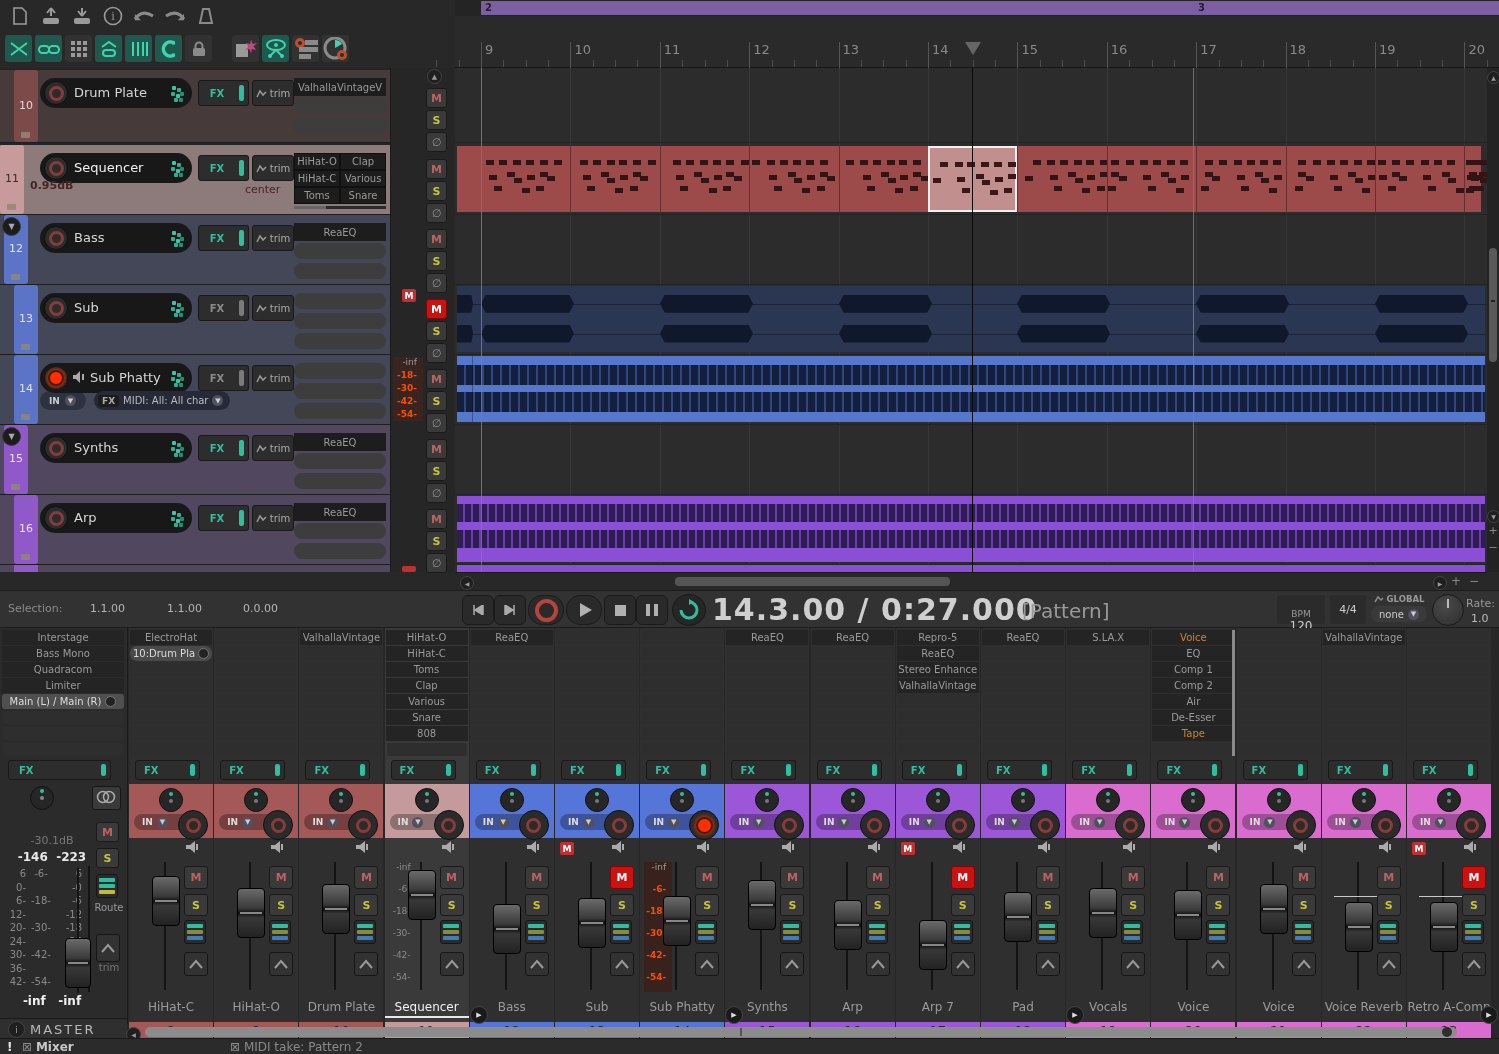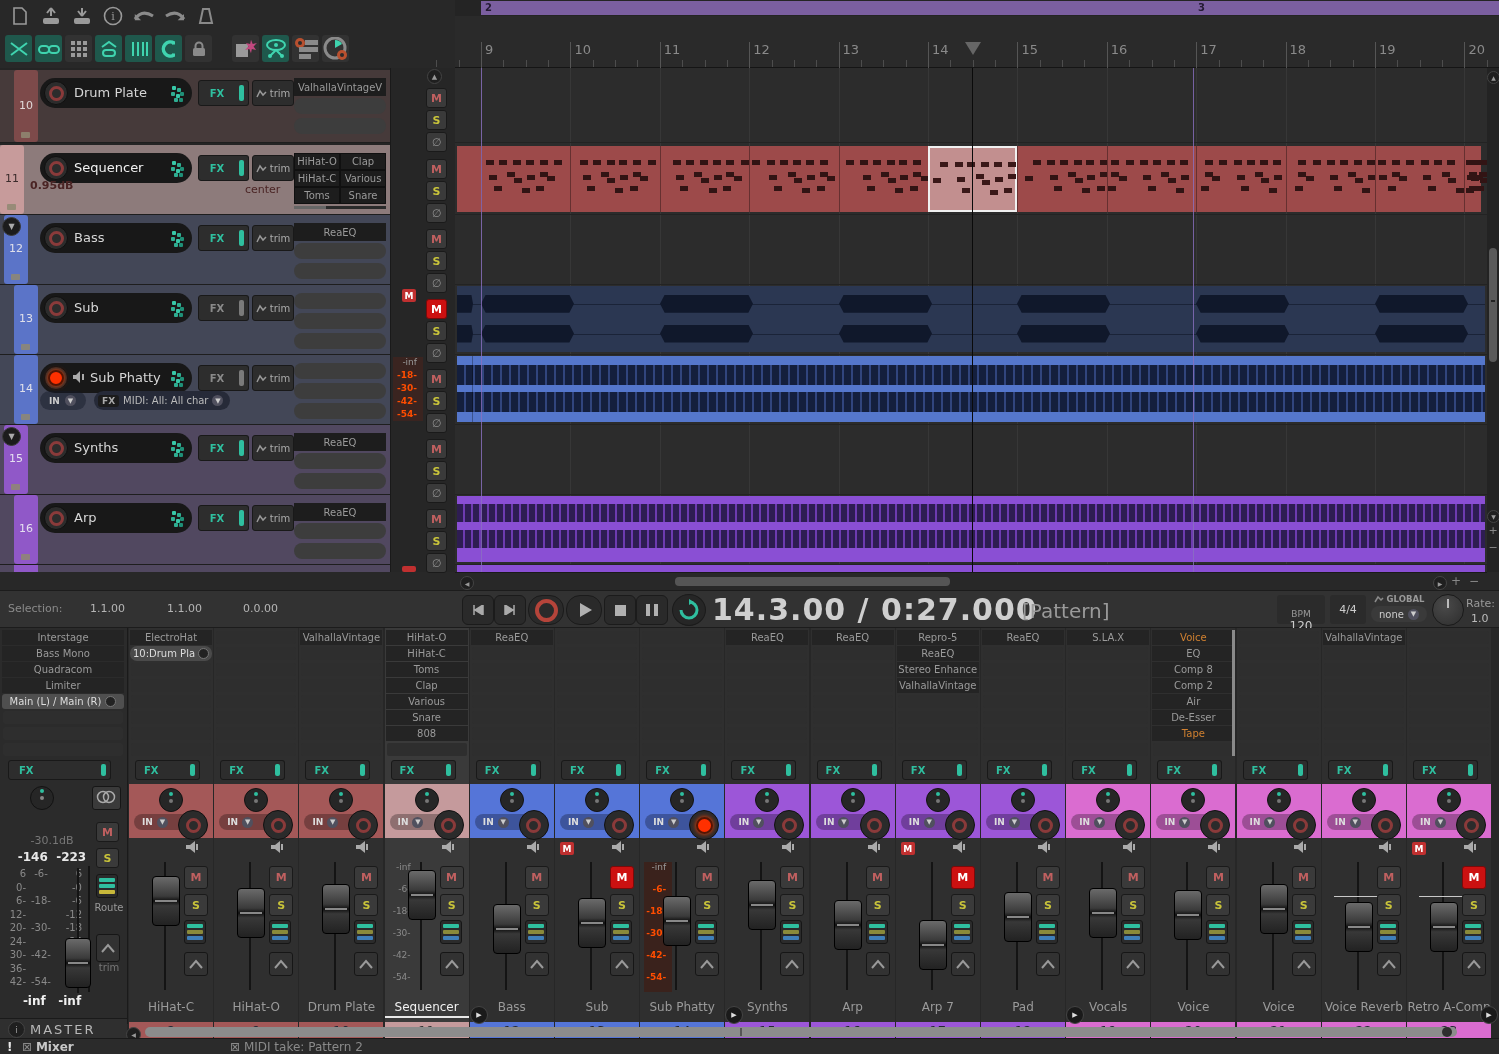--- a/index.html
+++ b/index.html
@@ -1512,21 +1512,21 @@
           <svg width="14" height="10">
             <path d="M1 9 L7 2 L13 9" fill="none" stroke="#999" stroke-width="2"></path>
           </svg>
         </div>
         <div class="sname" style="top: 372px;">Vocals</div>
         <div class="snum" style="top: 394px; background: rgb(218, 108, 208);">19</div>
       </div>
       <div class="strip" style="left: 1151.4px;">
         <div class="fxslot" style="left: 1px; top: 2px; width: 82px; color: rgb(208, 128, 48);">Voice</div>
         <div class="fxslot" style="left: 1px; top: 18px; width: 82px;">EQ</div>
-        <div class="fxslot" style="left: 1px; top: 34px; width: 82px;">Comp 8</div>
+        <div class="fxslot" style="left: 1px; top: 34px; width: 82px;">Comp 1</div>
         <div class="fxslot" style="left: 1px; top: 50px; width: 82px;">Comp 2</div>
         <div class="fxslot" style="left: 1px; top: 66px; width: 82px;">Air</div>
         <div class="fxslot" style="left: 1px; top: 82px; width: 82px;">De-Esser</div>
         <div class="fxslot" style="left: 1px; top: 98px; width: 82px; color: rgb(208, 128, 48);">Tape</div>
         <div class="fxempty" style="left: 2px; top: 115px; width: 80px;"></div>
         <div class="abs" style="left: 81px; top: 2px; width: 3px; height: 126px; background: rgb(138, 138, 138);"></div>
         <div class="fxbtn" style="left: 6px; top: 132px; width: 50px; height: 18px; color: rgb(47, 191, 159); font-size: 10px; justify-content: flex-start; padding-left: 8px;">FX</div>
         <div class="fxtog" style="left: 57px; top: 132px; height: 18px;">
           <div class="fxbar" style="background: rgb(47, 191, 159); height: 12px;"></div>
         </div>

